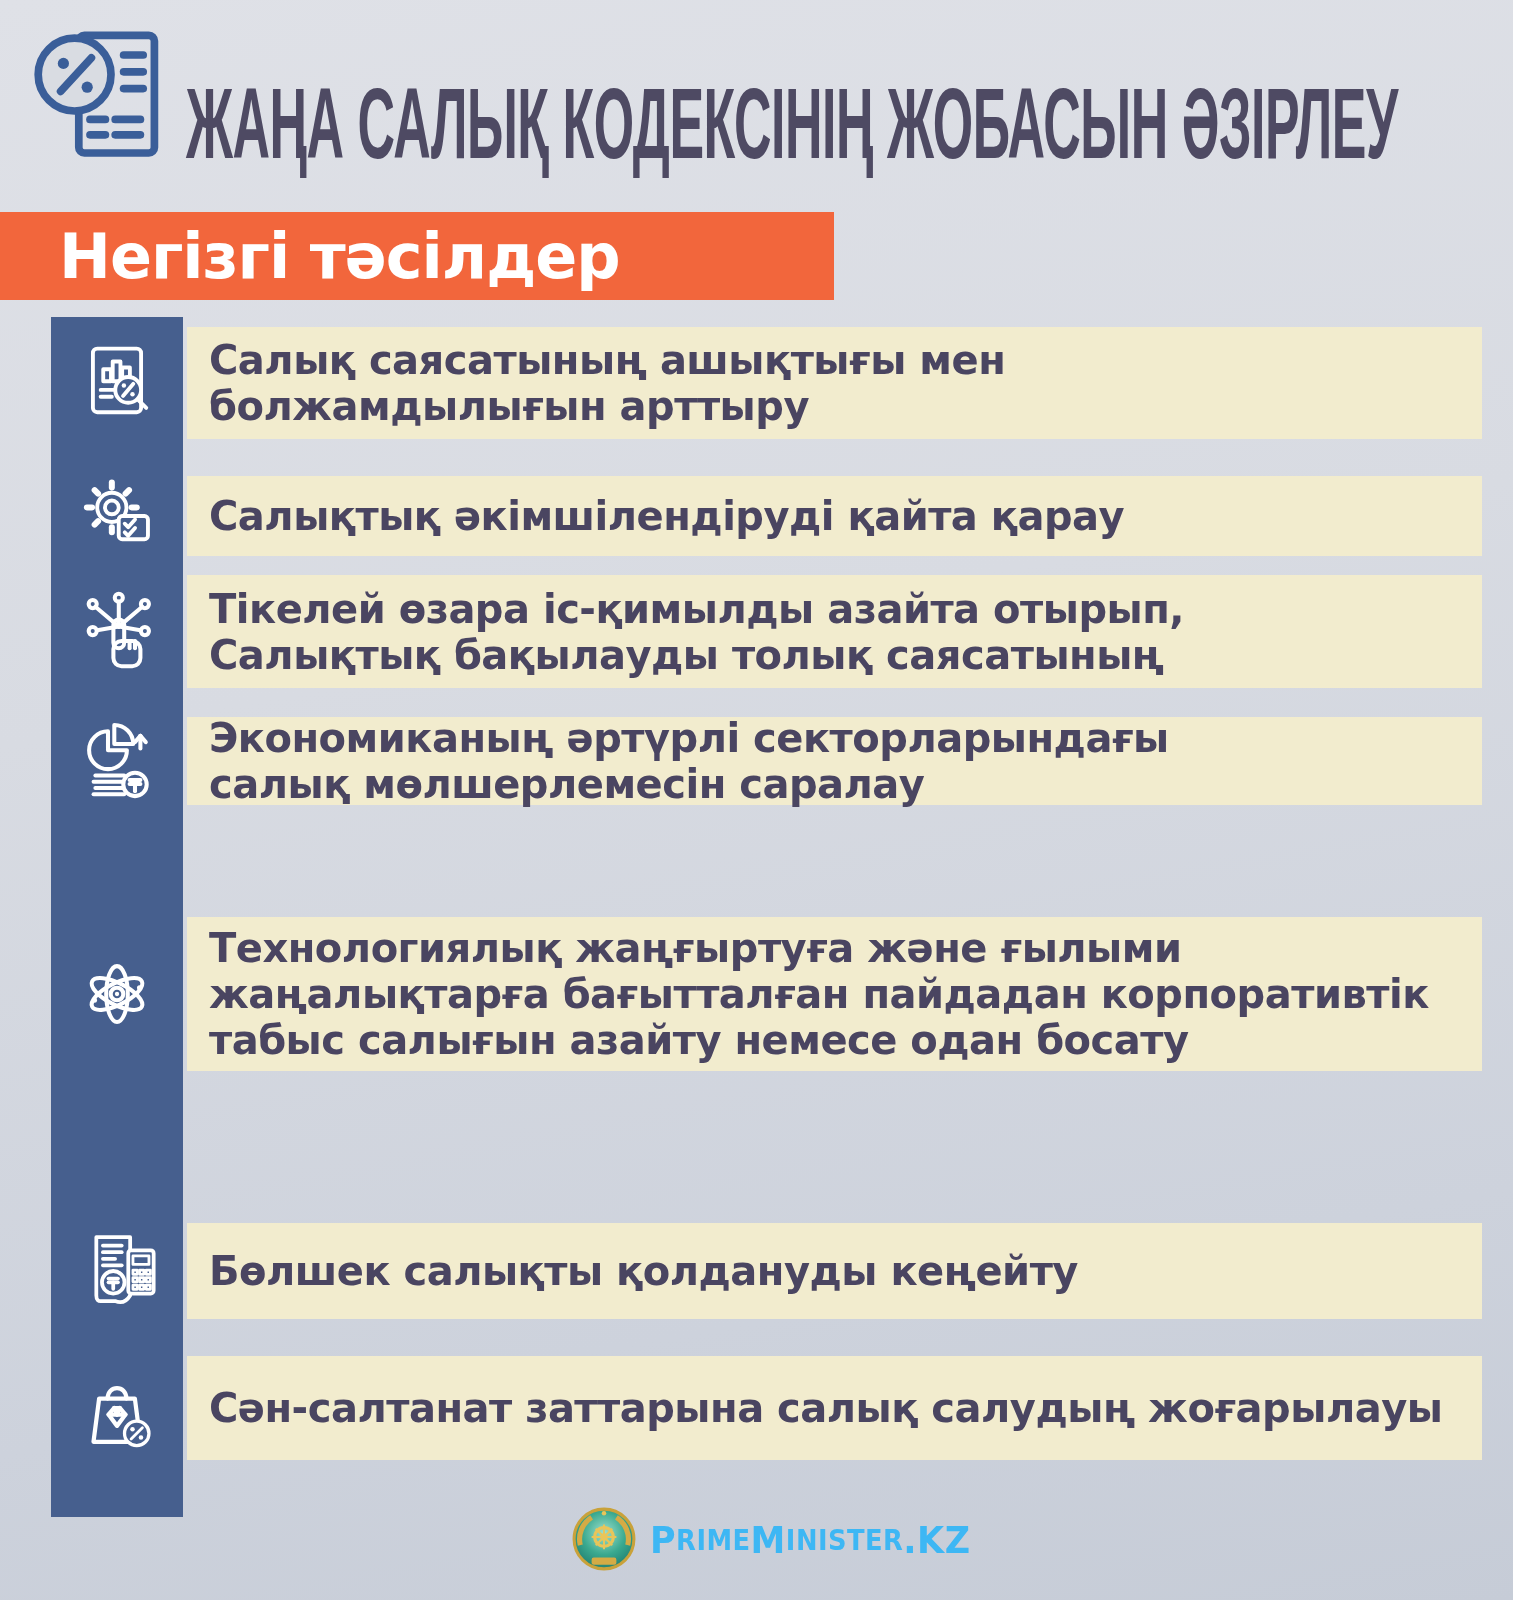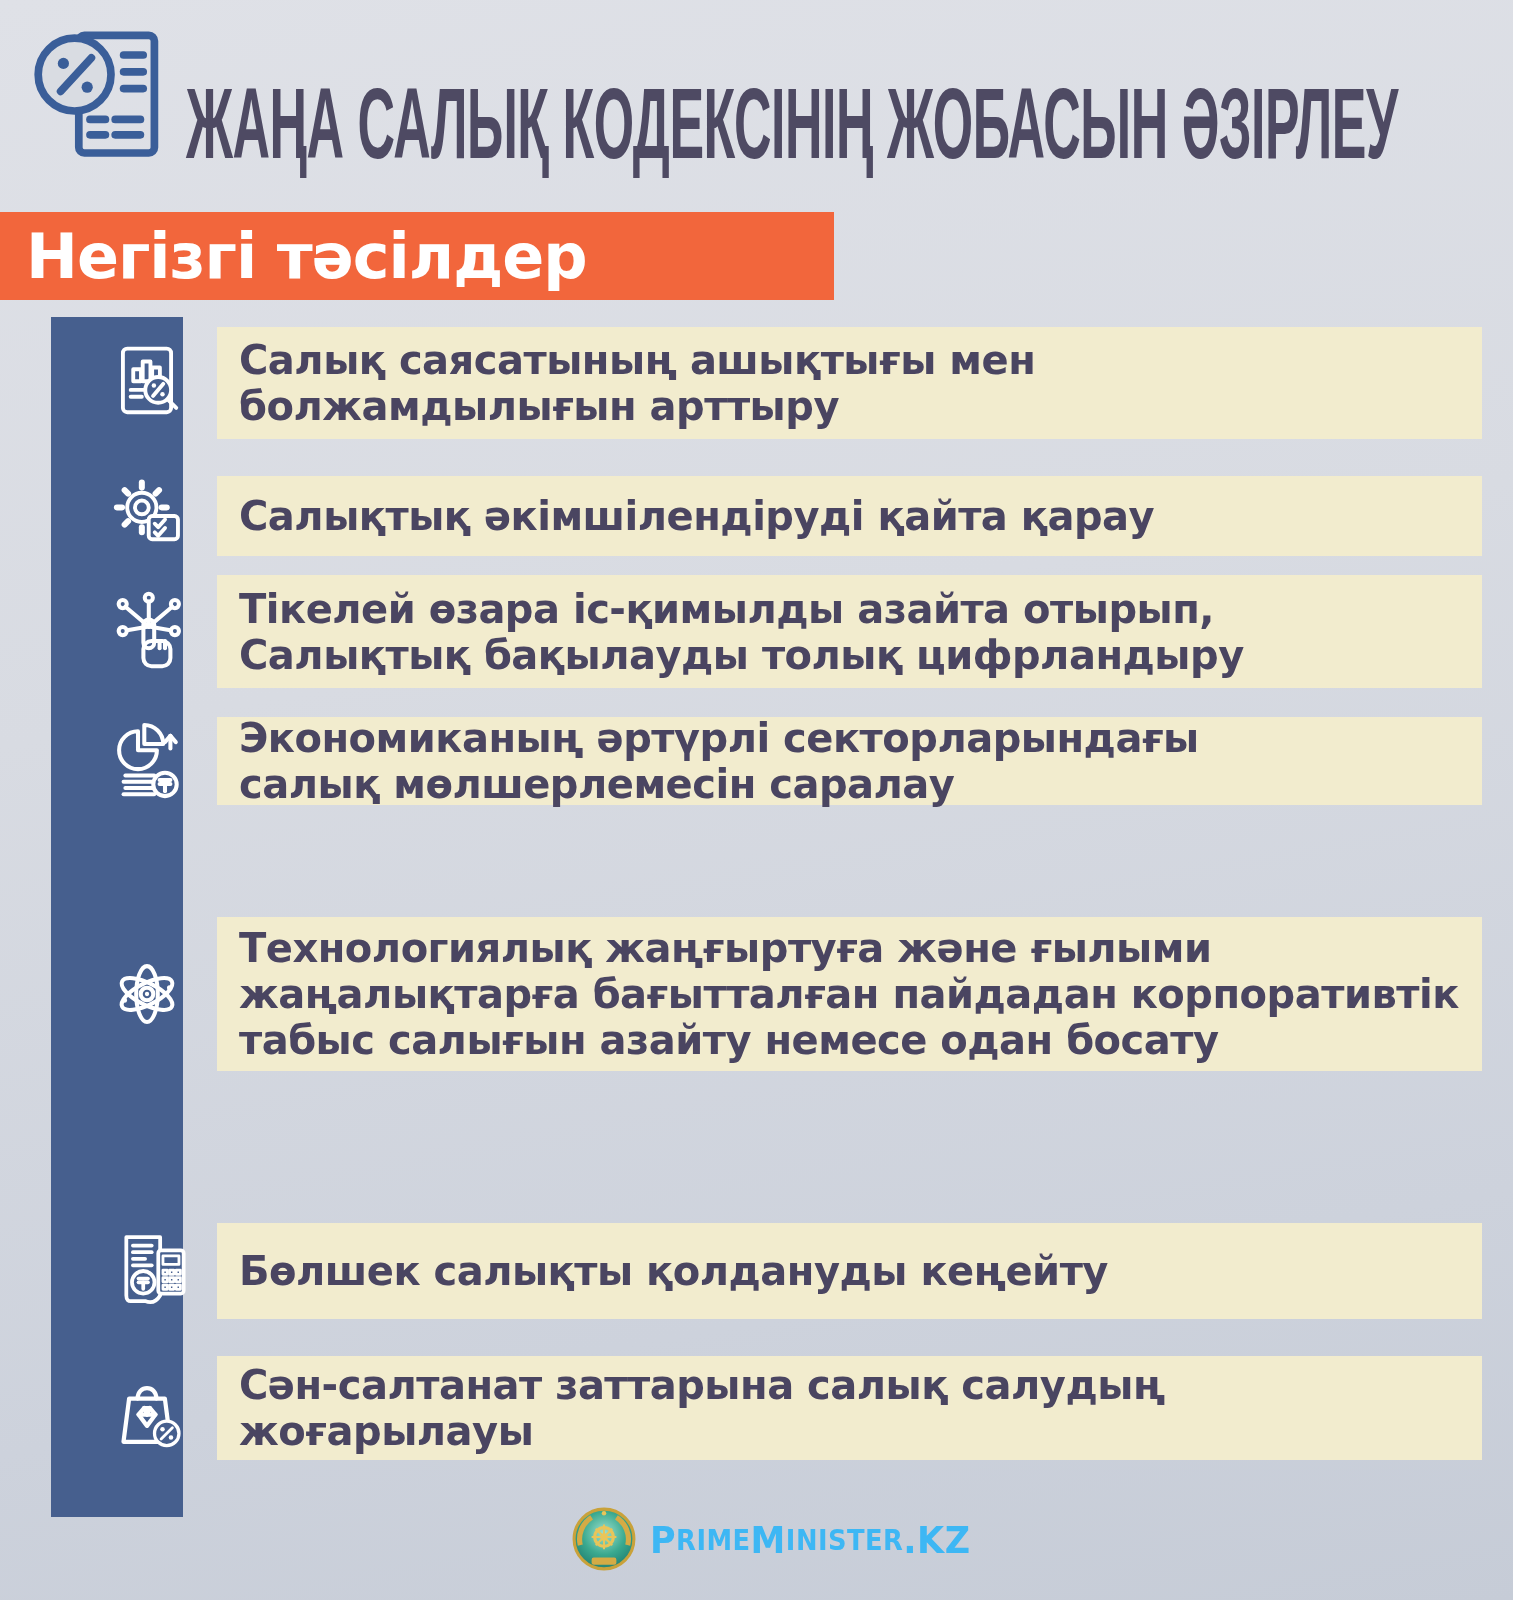--- a/index.html
+++ b/index.html
@@ -32,33 +32,33 @@
   }
 
   
   .banner{
     position:absolute;left:0;top:212px;width:834px;height:88px;
     background:#f2663c;
     display:flex;align-items:center;
   }
   .banner-label{
     color:#ffffff;font-weight:700;font-size:62px;
-    padding-left:26px;letter-spacing:-1px;
+    padding-left:59px;letter-spacing:-1px;
   }
 
   
   .sidebar{
     position:absolute;left:51px;top:317px;width:132px;height:1200px;
     background:#465f8e;
   }
 
   
   .row{
     position:absolute;left:51px;right:31px;
-    display:flex;align-items:stretch;padding-left:30px;
+    display:flex;align-items:stretch;
   }
   .icon-cell{
     flex:0 0 132px;width:132px;
     display:flex;align-items:center;justify-content:center;
   }
   .card{
     flex:1;margin-left:4px;
     background:#f2ecce;
     display:flex;align-items:center;
     padding:0 22px;
@@ -178,21 +178,21 @@
         <path d="M52 44 L76 48"></path>
           <circle cx="81" c49="49" cy="49" r="4.5"></circle>
         <rect x="46" y="36" width="12" height="32" rx="6"></rect>
         <rect x="46" y="60" width="30" height="28" rx="9"></rect>
         <path d="M64 60 v8"></path>
           <path d="M70 60 v8"></path>
       </svg>
     </div>
     <div class="card">
       <div class="card-text">Тікелей өзара іс-қимылды азайта отырып,
-Салықтық бақылауды толық цифрландыру</div>
+Салықтық бақылауды толық саясатының</div>
     </div>
   </div>
 
   <div class="row" style="top:717px;height:88px">
     <div class="icon-cell">
       <svg width="90" height="90" viewBox="0 0 100 100" fill="none" stroke="#ffffff" stroke-width="4.5" stroke-linecap="round" stroke-linejoin="round">
         <path d="M40 17 A21 21 0 1 0 61 38 L40 38 Z"></path>
         <path d="M47 10 A21 21 0 0 1 68 31 L47 31 Z"></path>
         <path d="M76 36 V22"></path>
           <path d="M76 22 l-6 7"></path>

